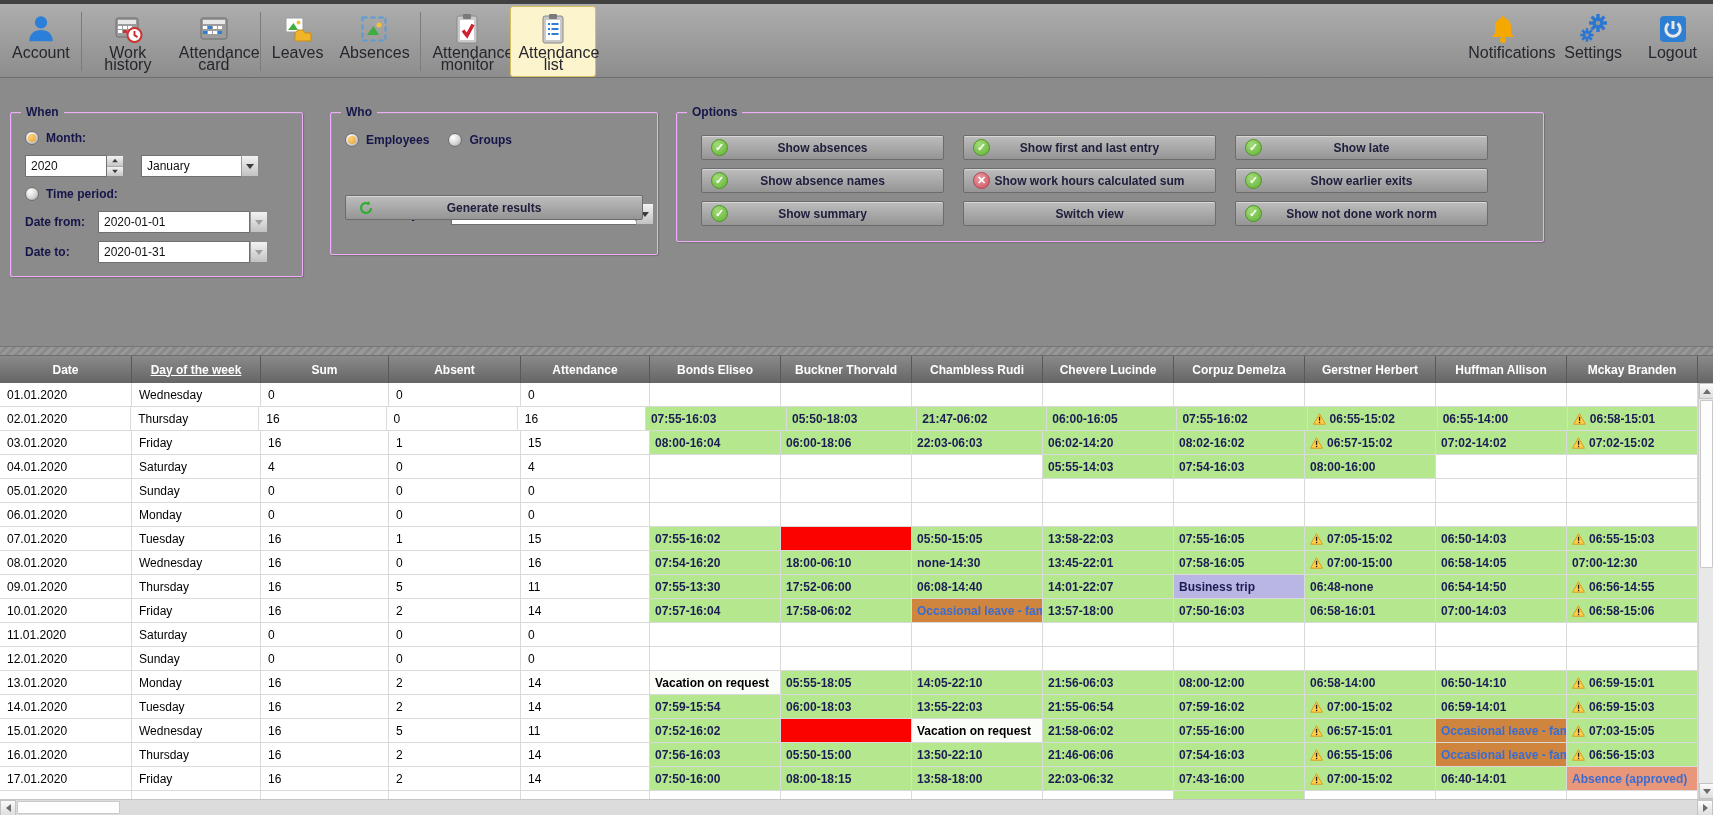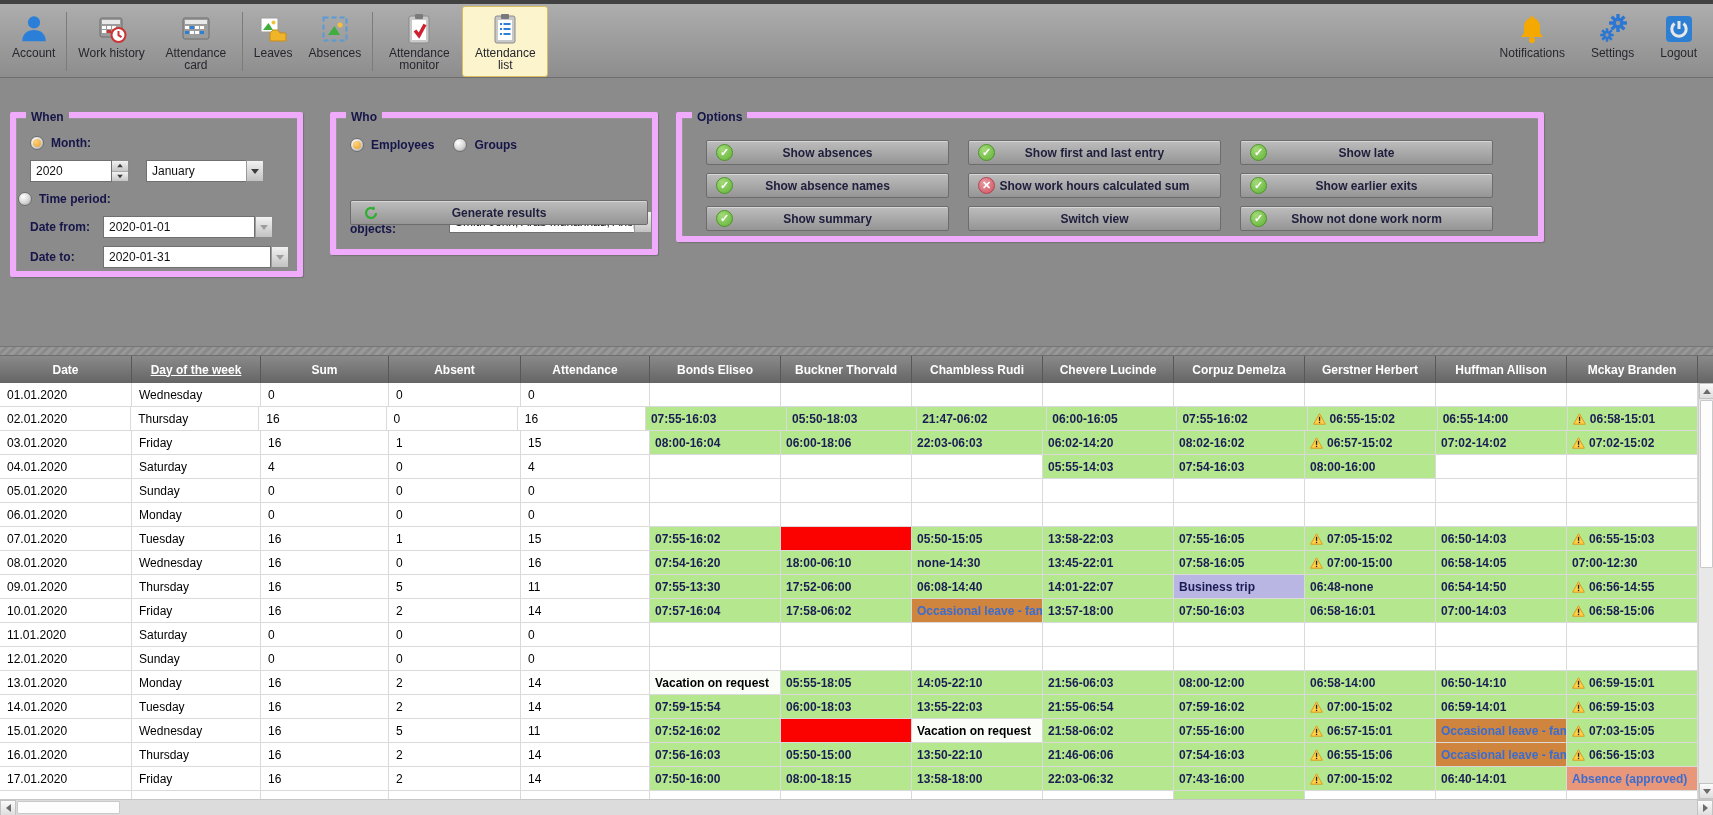--- a/index.html
+++ b/index.html
@@ -7,28 +7,28 @@
     font-family:"Liberation Sans", sans-serif; background:#8b8b8b; }
   .app { position:relative; width:1713px; height:815px; background:#8b8b8b; overflow:hidden; }
 
   
   .topstrip { height:4px; background:#414141; }
   .toolbar { position:relative; height:74px; background:linear-gradient(#adadad,#8d8d8d);
     border-bottom:1px solid #6e6e6e; display:flex; align-items:stretch; padding:2px 8px 0 4px; }
   .tool { display:flex; flex-direction:column; align-items:center; justify-content:flex-start;
     padding:4px 7px 2px; min-width:52px; border:1px solid transparent; border-radius:3px; }
   .tool .ticon { height:36px; display:flex; align-items:center; justify-content:center; }
-  .tool .tlabel { font-size:12px; color:#26262e; text-align:center; line-height:12px; max-width:70px; }
+  .tool .tlabel { font-size:16px; color:#26262e; text-align:center; line-height:12px; max-width:70px; }
   .tool.selected { background:var(--c-selected-tool,#fcf4cd); border-color:#d8bd62; }
   .tsep { width:1px; background:#c2c2c2; border-left:1px solid #7c7c7c; margin:6px 3px; }
   .toolbar-right { margin-left:auto; display:flex; gap:10px; }
 
   
   .filters { position:absolute; top:79px; left:0; right:0; height:267px; background:#8b8b8b; }
-  .fs { position:absolute; border:6px solid #f0abfc; border-radius:2px;
+  .fs { position:absolute; border:1px solid #f0abfc; border-radius:2px;
     box-shadow:inset 1px 1px 0 rgba(255,255,255,.10), 1px 1px 1px rgba(0,0,0,.18); }
   .fs-legend { position:absolute; top:-8px; left:10px; background:#8b8b8b; padding:0 5px;
     font-size:12px; font-weight:bold; color:#15154a; }
   .flabel { font-size:12px; font-weight:bold; color:#15154a; }
   .frow { position:absolute; display:flex; align-items:center; gap:7px; }
 
   .radio { width:14px; height:14px; min-width:14px; border-radius:50%;
     background:radial-gradient(circle at 35% 30%, #ffffff, #d6d6d6 55%, #969696);
     border:1px solid #6f6f6f; display:inline-block; position:relative; }
   .radio.checked::after { content:""; position:absolute; inset:2px; border-radius:50%;
@@ -297,37 +297,37 @@
               </span>
           </span>
         </span>
         <span class="inwrap" style="margin-left:10px;">
           <span class="combotext" style="width:100px;">January</span>
           <span class="combtn">
               <span class="tri-d"></span>
             </span>
         </span>
       </div>
-      <div class="frow" style="left:2px; top:74px;">
+      <div class="frow" style="left:14px; top:74px;">
         <span class="radio"></span>
         <span class="flabel">Time period:</span>
       </div>
       <div class="frow" style="left:14px; top:98px;">
         <span class="flabel" style="width:66px;">Date from:</span>
         <span class="inwrap">
           <input class="tinput" style="width: 152px;" value="2020-01-01">
           <span class="combtn dis">
               <span class="tri-d"></span>
             </span>
         </span>
       </div>
       <div class="frow" style="left:14px; top:128px;">
         <span class="flabel" style="width:66px;">Date to:</span>
         <span class="inwrap">
-          <input class="tinput" style="width: 168px;" value="2020-01-31">
+          <input class="tinput" style="width: 152px;" value="2020-01-31">
           <span class="combtn dis">
               <span class="tri-d"></span>
             </span>
         </span>
       </div>
     </div>
 
     <div class="fs" style="left:330px; top:33px; width:328px; height:143px;">
       <span class="fs-legend">Who</span>
       <div class="frow" style="left:14px; top:20px;">

